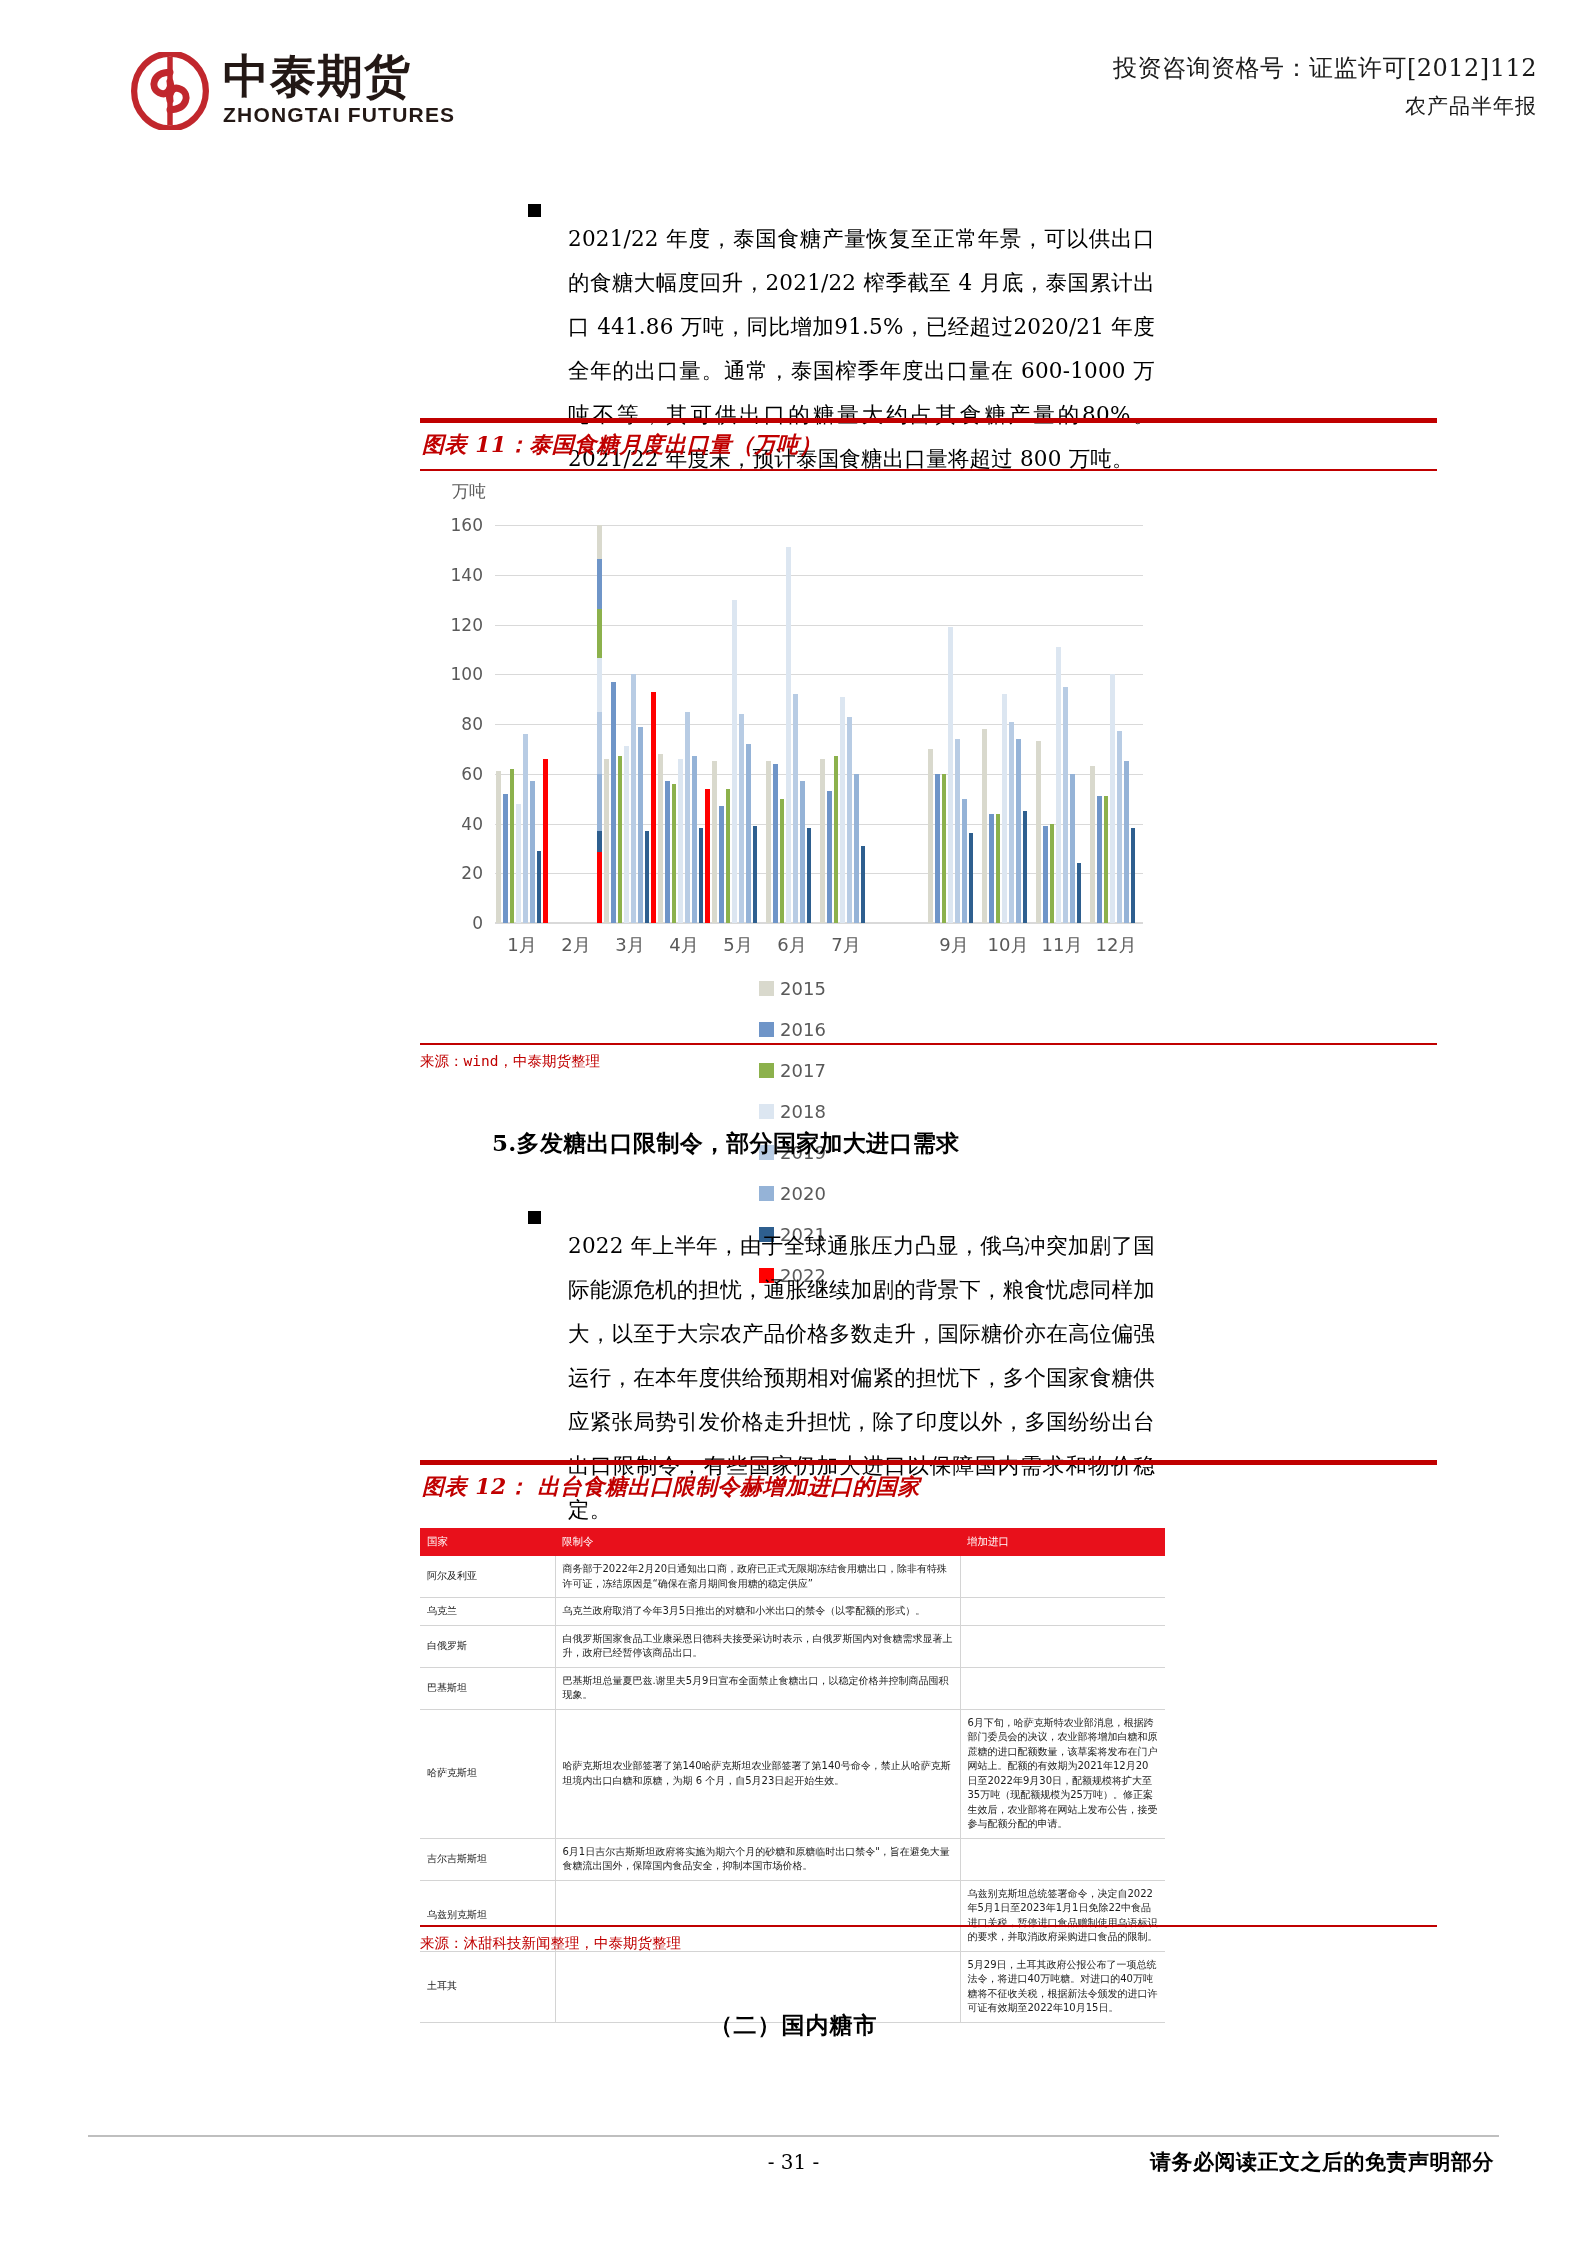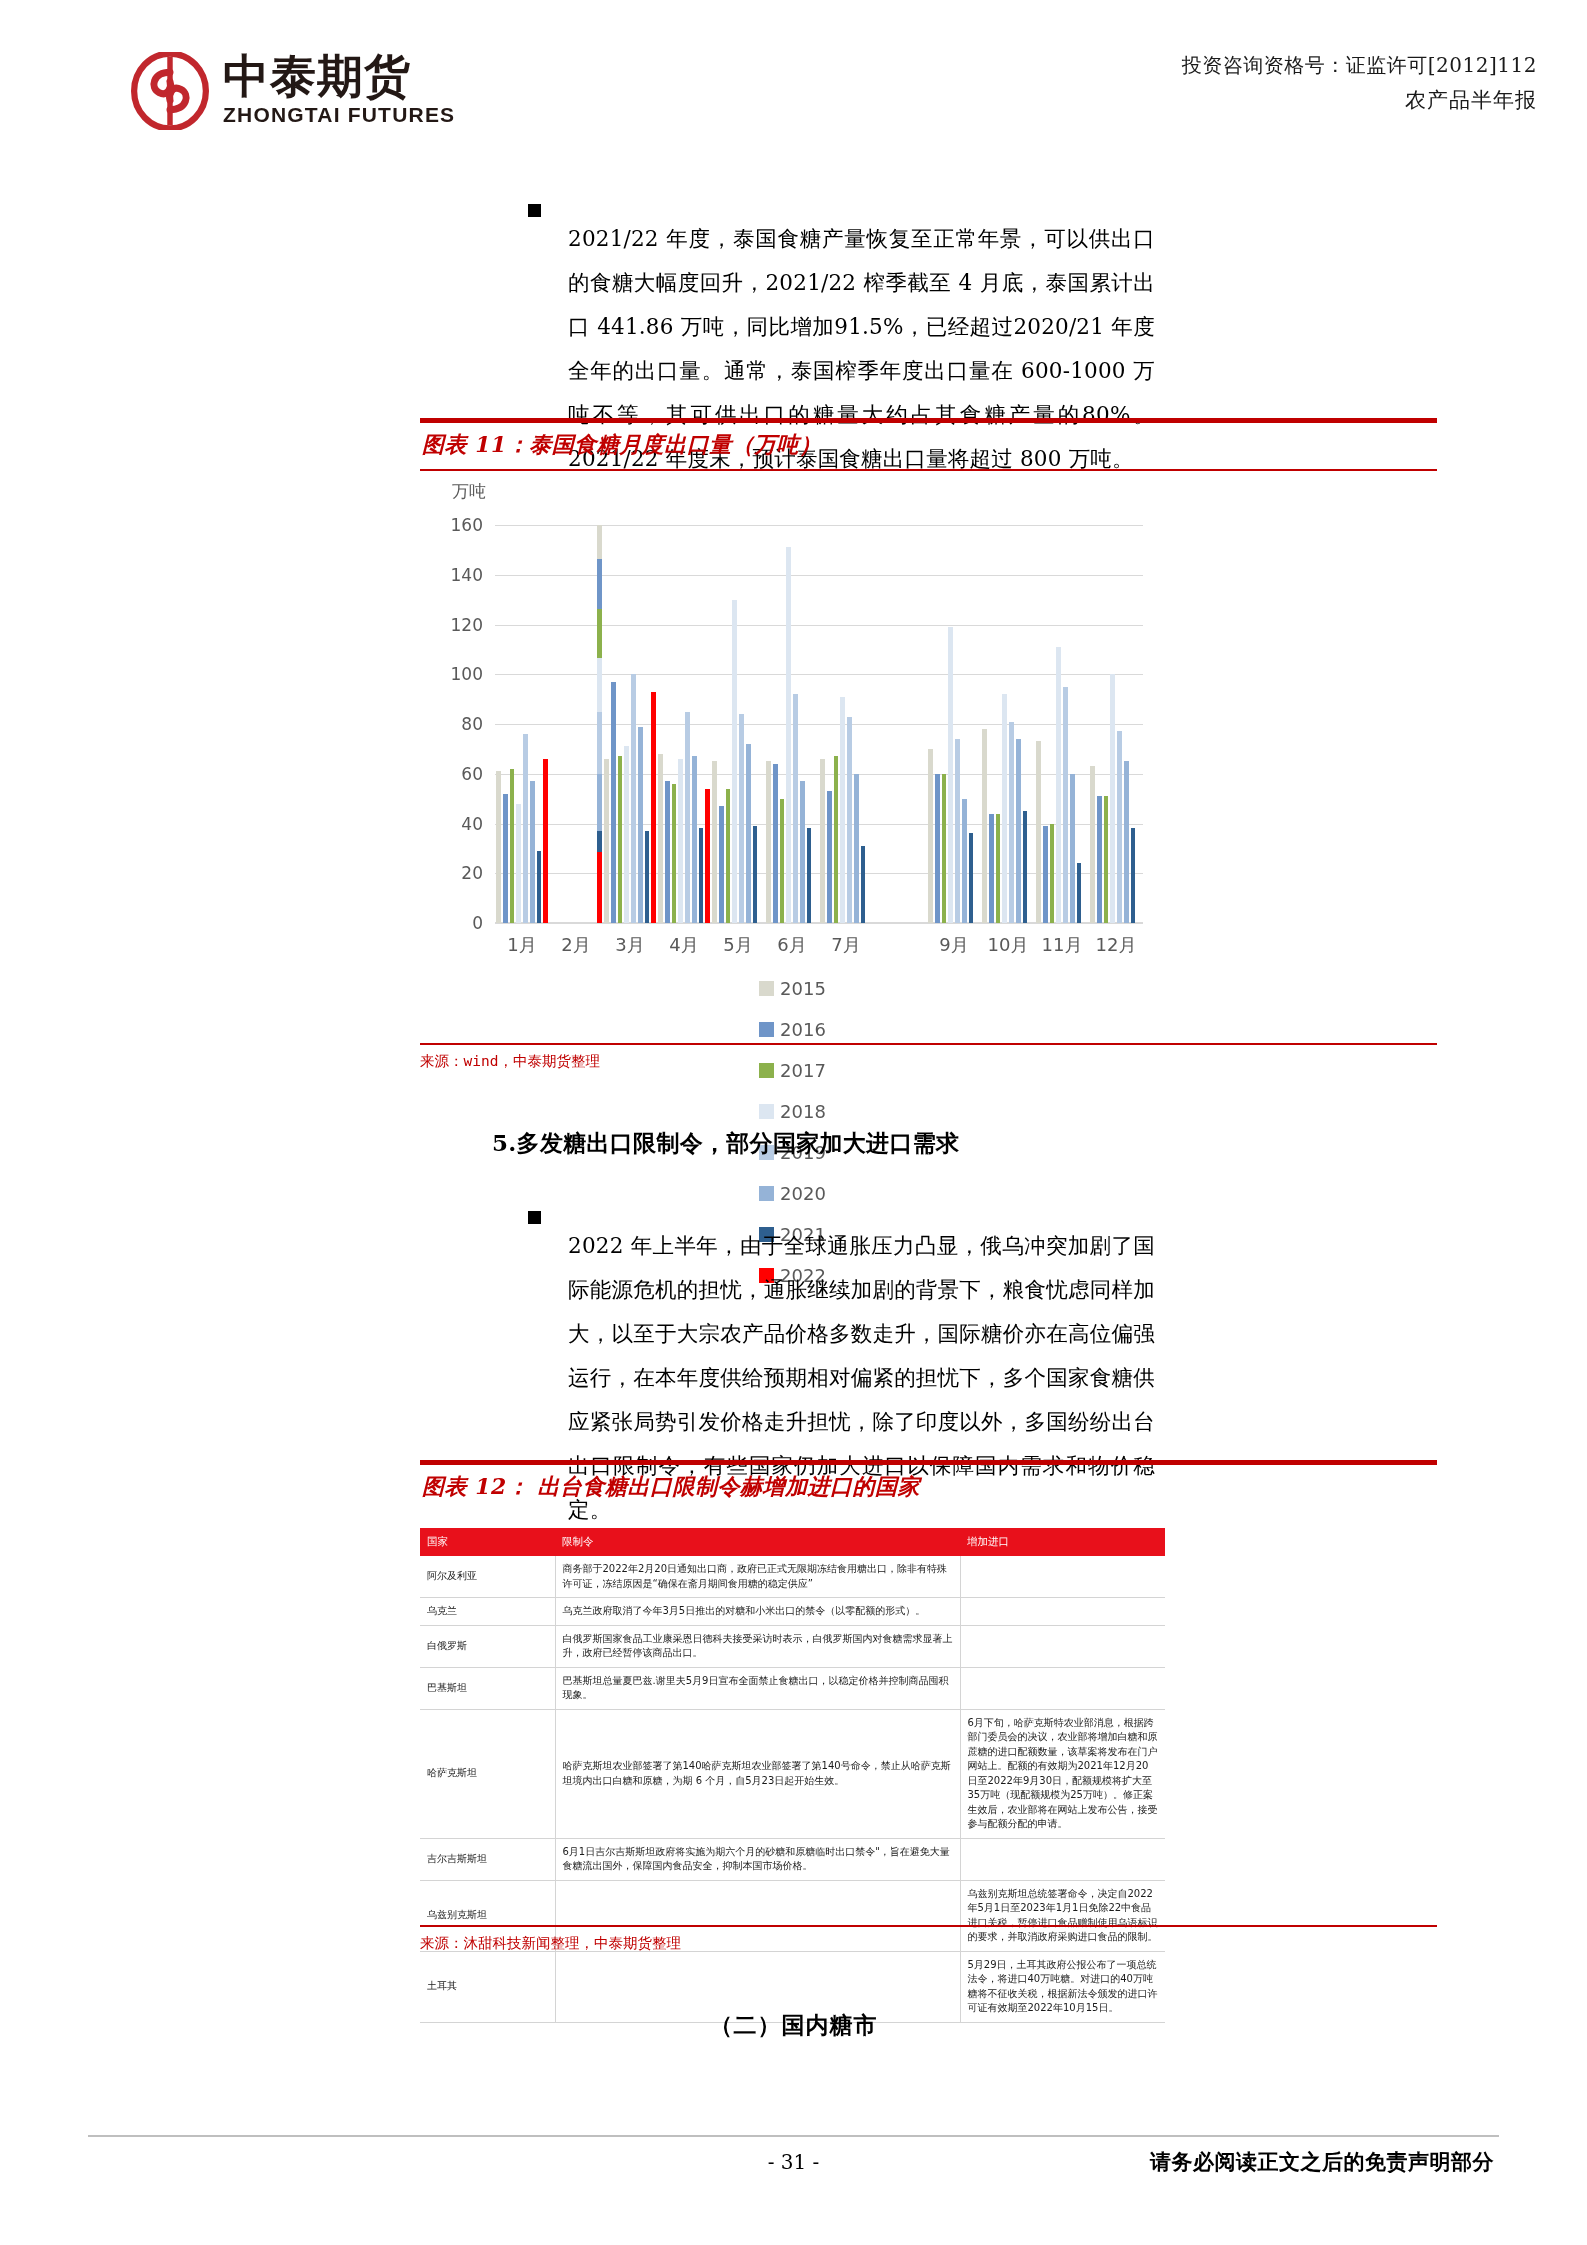--- a/index.html
+++ b/index.html
@@ -39,21 +39,21 @@
     font-family: "Liberation Sans", sans-serif;
     font-size: 21px; font-weight: 700; color: #231815;
     letter-spacing: 1.2px; margin-top: 3px;
   }
   .header-right {
     position: absolute; right: 93px; top: 50px;
     text-align: right;
     font-family: "DejaVu Serif", serif;
     color: #1a1a1a;
   }
-  .header-right .line1 { font-size: 20px; letter-spacing: 0.5px; line-height: 1.5; }
+  .header-right .line1 { font-size: 24px; letter-spacing: 0.5px; line-height: 1.5; }
   .header-right .line2 { font-size: 21px; letter-spacing: 1px; margin-top: 6px; }
 
   .bullet-block {
     position: absolute;
     display: flex;
     align-items: flex-start;
     flex-direction: column;
   }
   .bullet-sq {
     width: 13px; height: 13px; background: #000;

